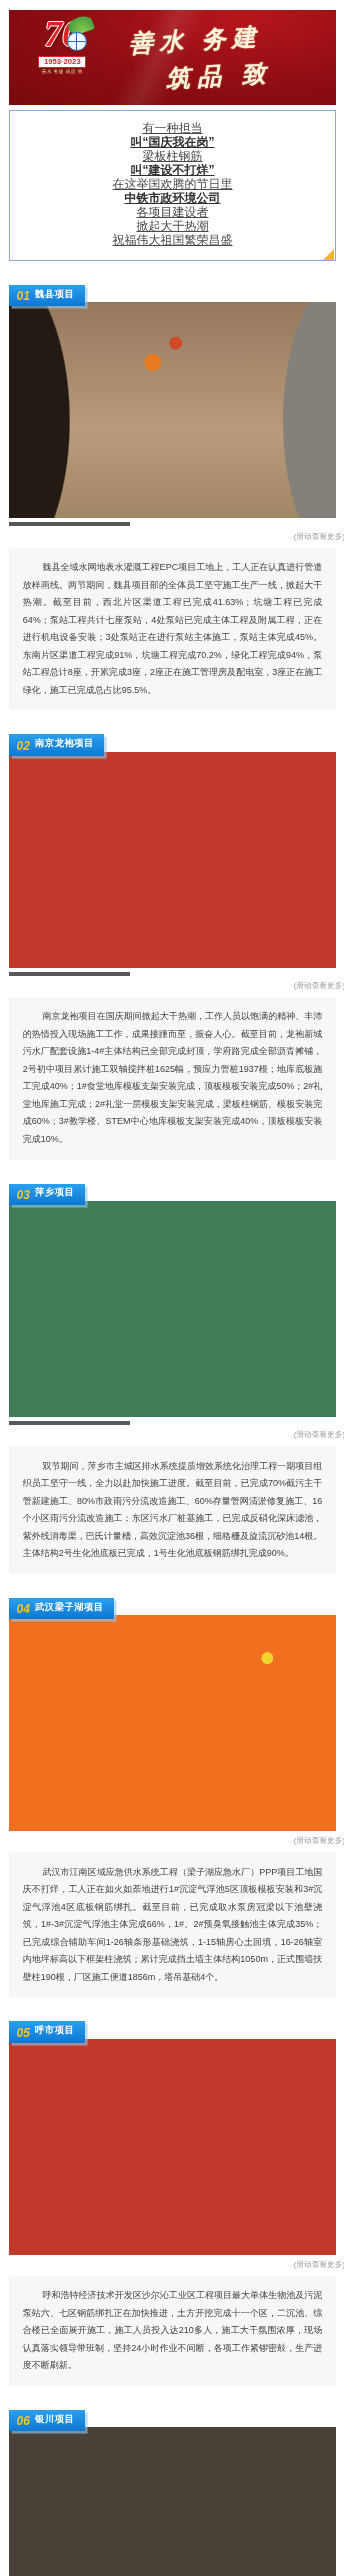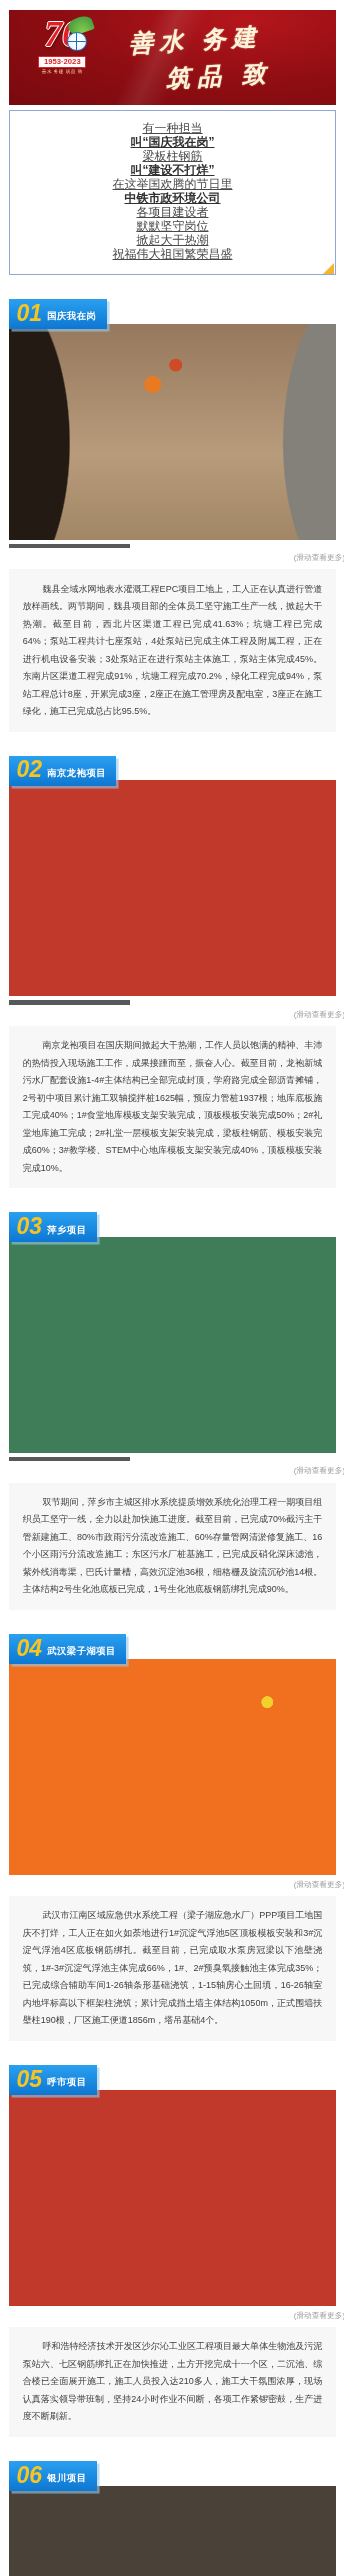--- a/index.html
+++ b/index.html
@@ -39,21 +39,21 @@
   .intro .line.b { font-weight:bold; color:#303030; }
   .corner { position:absolute; right:0.5px; bottom:0.5px; width:0; height:0;
     border-bottom:11.3px solid #f5b52e; border-left:11.3px solid transparent; }
 
   
   .proj { margin-top:24px; }
   .badge { position:relative; z-index:2; display:inline-flex; align-items:flex-end; gap:5.2px;
     margin:0 0 -5.2px 9.3px; padding:2.6px 10.3px 4.1px 7.2px;
     background:linear-gradient(180deg,#2aa0f0,#0d77d2);
     box-shadow:2.6px 2.6px 0 rgba(150,200,235,.6); }
-  .badge .num { font-size:23px; font-weight:bold; font-style:italic; color:#f7c520; line-height:1; }
+  .badge .num { font-size:12px; font-weight:bold; font-style:italic; color:#f7c520; line-height:1; }
   .badge .label { font-size:9.3px; font-weight:bold; color:#ffffff; padding-bottom:1.5px; letter-spacing:0.5px; }
 
   .photo { height:216px; margin:0 9.3px; background-repeat:no-repeat; }
   .p1 { background:
       radial-gradient(circle at 44% 28%, #e87a22 0 8.2px, rgba(0,0,0,0) 8.8px),
       radial-gradient(circle at 51% 19%, #cf4b27 0 6.2px, rgba(0,0,0,0) 6.7px),
       radial-gradient(ellipse 42% 130% at -6% 55%, #241a14 58%, rgba(0,0,0,0) 59%),
       radial-gradient(ellipse 40% 130% at 106% 55%, #84807a 55%, rgba(0,0,0,0) 56%),
       linear-gradient(180deg,#96795d,#b79b7b 60%,#a28766); }
   .p2 { background:
@@ -111,30 +111,29 @@
 </header>
 
 <div class="intro">
   <span class="line">有一种担当</span>
   <span class="line b">叫“国庆我在岗”</span>
   <span class="line">梁板柱钢筋</span>
   <span class="line b">叫“建设不打烊”</span>
   <span class="line">在这举国欢腾的节日里</span>
   <span class="line b">中铁市政环境公司</span>
   <span class="line">各项目建设者</span>
-  <span class="line">默默坚守岗位</span>
   <span class="line">掀起大干热潮</span>
   <span class="line">祝福伟大祖国繁荣昌盛</span>
   <span class="corner"></span>
 </div>
 
 <section class="proj">
   <div class="badge">
     <span class="num">01</span>
-    <span class="label">国庆我在岗</span>
+    <span class="label">魏县项目</span>
   </div>
   <div class="photo p1"></div>
   <div class="scrollbar"></div>
   <div class="caption">(滑动查看更多)</div>
   <div class="textbox">魏县全域水网地表水灌溉工程EPC项目工地上，工人正在认真进行管道放样画线。两节期间，魏县项目部的全体员工坚守施工生产一线，掀起大干热潮。截至目前，西北片区渠道工程已完成41.63%；坑塘工程已完成64%；泵站工程共计七座泵站，4处泵站已完成主体工程及附属工程，正在进行机电设备安装；3处泵站正在进行泵站主体施工，泵站主体完成45%。东南片区渠道工程完成91%，坑塘工程完成70.2%，绿化工程完成94%，泵站工程总计8座，开累完成3座，2座正在施工管理房及配电室，3座正在施工绿化，施工已完成总占比95.5%。</div>
 </section>
 
 <section class="proj">
   <div class="badge">
     <span class="num">02</span>

